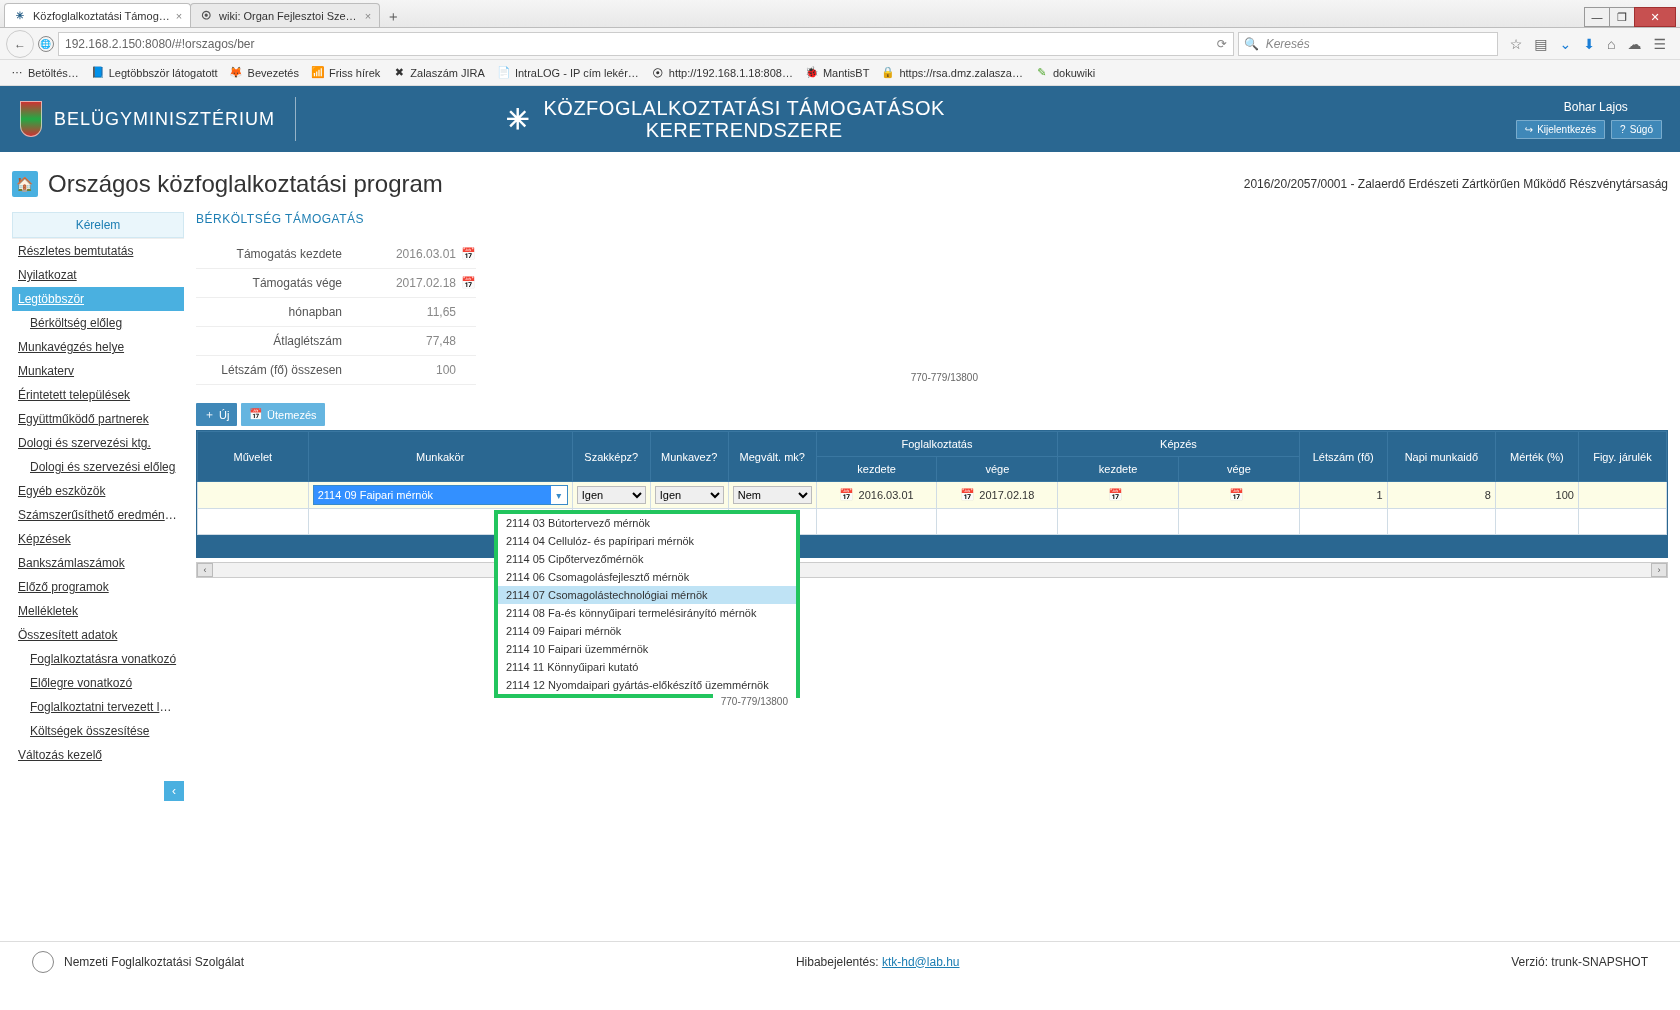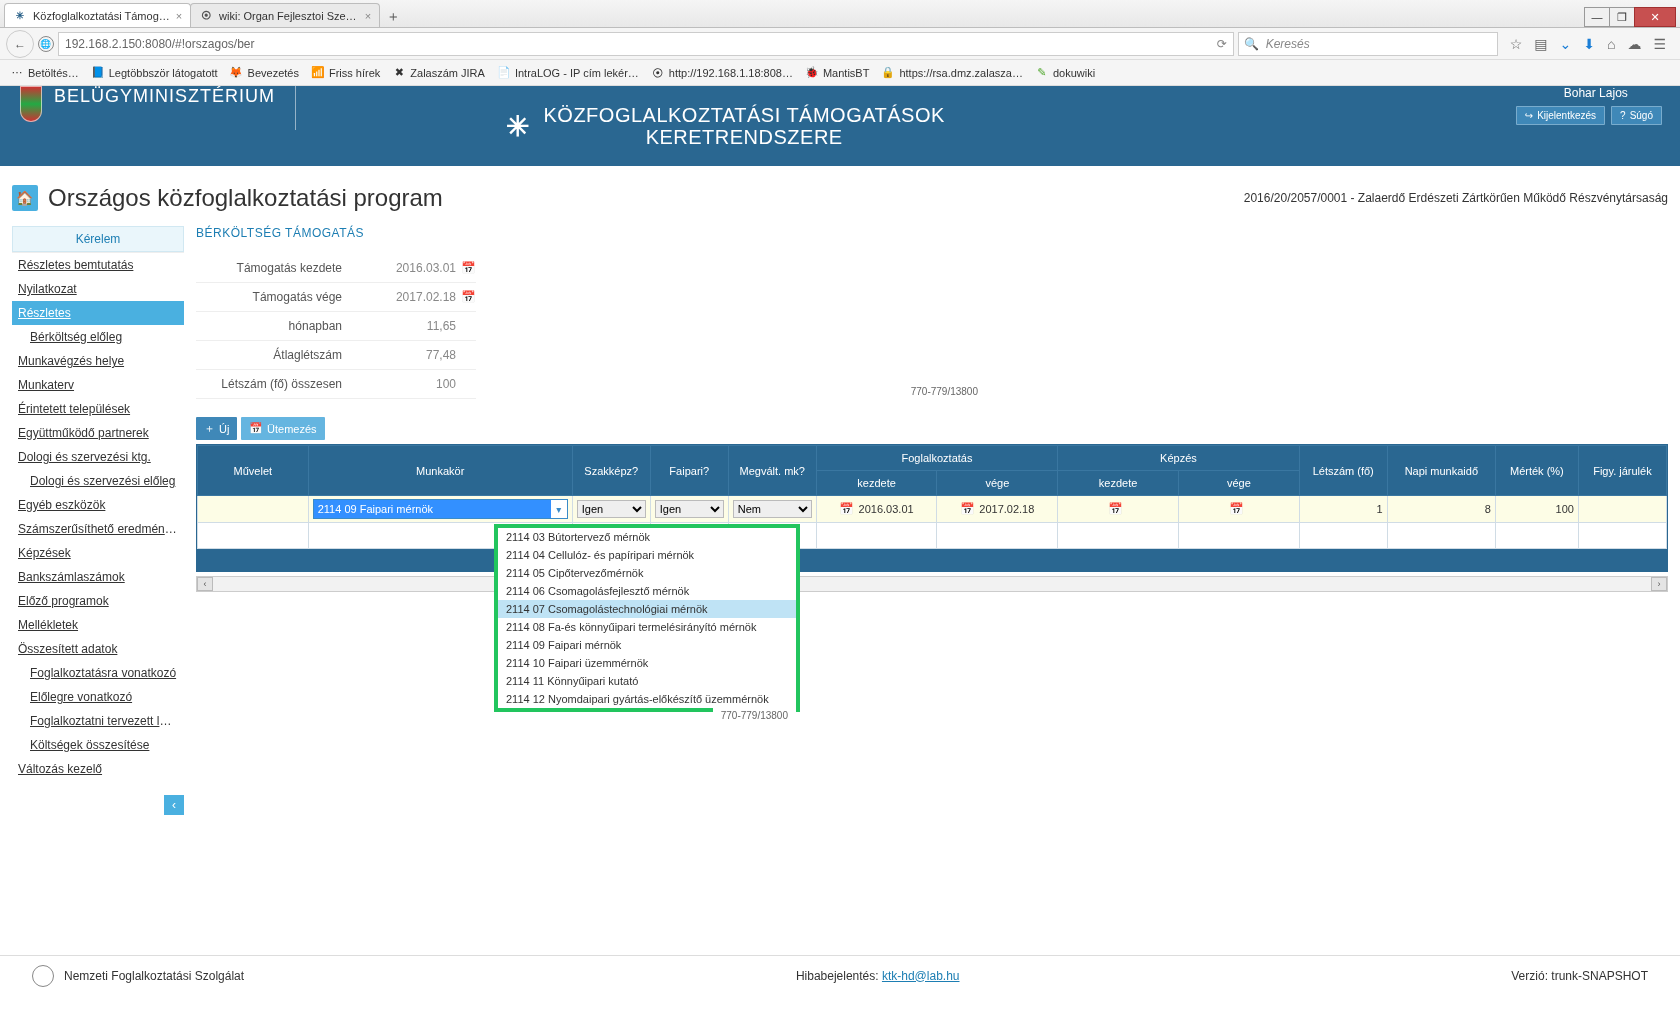--- a/index.html
+++ b/index.html
@@ -24,21 +24,21 @@
 .addr .re { margin-left: auto; color: #888; }
 .search { width: 260px; height: 24px; border: 1px solid #ccc; background: #fff; padding: 0 6px; display: flex; align-items: center; color: #888; font-style: italic; }
 .toolbar-icons { display: flex; gap: 12px; padding: 0 8px; color: #666; font-size: 14px; }
 .toolbar-icons .blue { color: #1b7ed6; }
 
 .bookbar { height: 26px; background: #f5f5f5; border-bottom: 1px solid #ddd; display: flex; align-items: center; padding: 0 6px; font-size: 11px; gap: 4px; overflow: hidden; }
 .bk { display: flex; align-items: center; gap: 4px; padding: 2px 4px; color: #333; white-space: nowrap; }
 .bkico { width: 14px; height: 14px; display: inline-flex; align-items: center; justify-content: center; font-size: 11px; }
 
 
-.apphdr { height: 80px; background: #2a6791; display: flex; color: #fff; }
+.apphdr { height: 66px; background: #2a6791; display: flex; align-items: center; color: #fff; }
 .crest { width: 22px; height: 36px; margin: 0 12px 0 20px; background: linear-gradient(#c33,#2a4,#c33); border-radius: 0 0 11px 11px; border: 1px solid rgba(255,255,255,.6); }
 .ministry { font-size: 18px; letter-spacing: 1px; font-weight: 300; }
 .vline { width: 1px; height: 44px; background: rgba(255,255,255,.5); margin: 0 30px 0 20px; }
 .brand { display: flex; align-items: center; gap: 14px; margin-left: 180px; }
 .brandico { font-size: 28px; font-weight: bold; }
 .brandtext { font-size: 20px; font-weight: 300; line-height: 22px; letter-spacing: .5px; }
 .userbox { margin-left: auto; text-align: left; padding-right: 18px; }
 .userbox .un { font-size: 12px; margin-bottom: 6px; padding-left: 48px; }
 .ubtns { display: flex; gap: 6px; }
 .ubtn { background: #3f88b8; border: 1px solid rgba(255,255,255,.3); color: #fff; font-size: 10px; padding: 3px 8px; display: flex; align-items: center; gap: 4px; border-radius: 1px; }
@@ -228,21 +228,21 @@
     <div class="doc-ref">2016/20/2057/0001 - Zalaerdő Erdészeti Zártkörűen Működő Részvénytársaság</div>
   </div>
 
   <div class="cols">
 
     <div class="side">
       <div class="side-hdr">Kérelem</div>
       <nav class="navi" id="sidebar-nav">
           <a href="#">Részletes bemtutatás</a>
           <a href="#">Nyilatkozat</a>
-          <a href="#" class="active">Részletes</a>
+          <a href="#" class="active">Legtöbbször</a>
           <a href="#" class="sub">Bérköltség előleg</a>
           <a href="#">Munkavégzés helye</a>
           <a href="#">Munkaterv</a>
           <a href="#">Érintetett települések</a>
           <a href="#">Együttműködő partnerek</a>
           <a href="#">Dologi és szervezési ktg.</a>
           <a href="#" class="sub">Dologi és szervezési előleg</a>
           <a href="#">Egyéb eszközök</a>
           <a href="#">Számszerűsíthető eredmény…</a>
           <a href="#">Képzések</a>
@@ -311,21 +311,21 @@
             <col style="width:70px">
               <col style="width:86px">
               <col style="width:66px">
               <col style="width:70px">
           </colgroup>
           <thead>
             <tr>
               <th rowspan="2">Művelet</th>
               <th rowspan="2">Munkakör</th>
               <th rowspan="2">Szakképz?</th>
-              <th rowspan="2">Faipari?</th>
+              <th rowspan="2">Munkavez?</th>
               <th rowspan="2">Megvált. mk?</th>
               <th colspan="2">Foglalkoztatás</th>
               <th colspan="2">Képzés</th>
               <th rowspan="2">Létszám (fő)</th>
               <th rowspan="2">Napi munkaidő</th>
               <th rowspan="2">Mérték (%)</th>
               <th rowspan="2">Figy. járulék</th>
             </tr>
             <tr>
               <th>kezdete</th>

